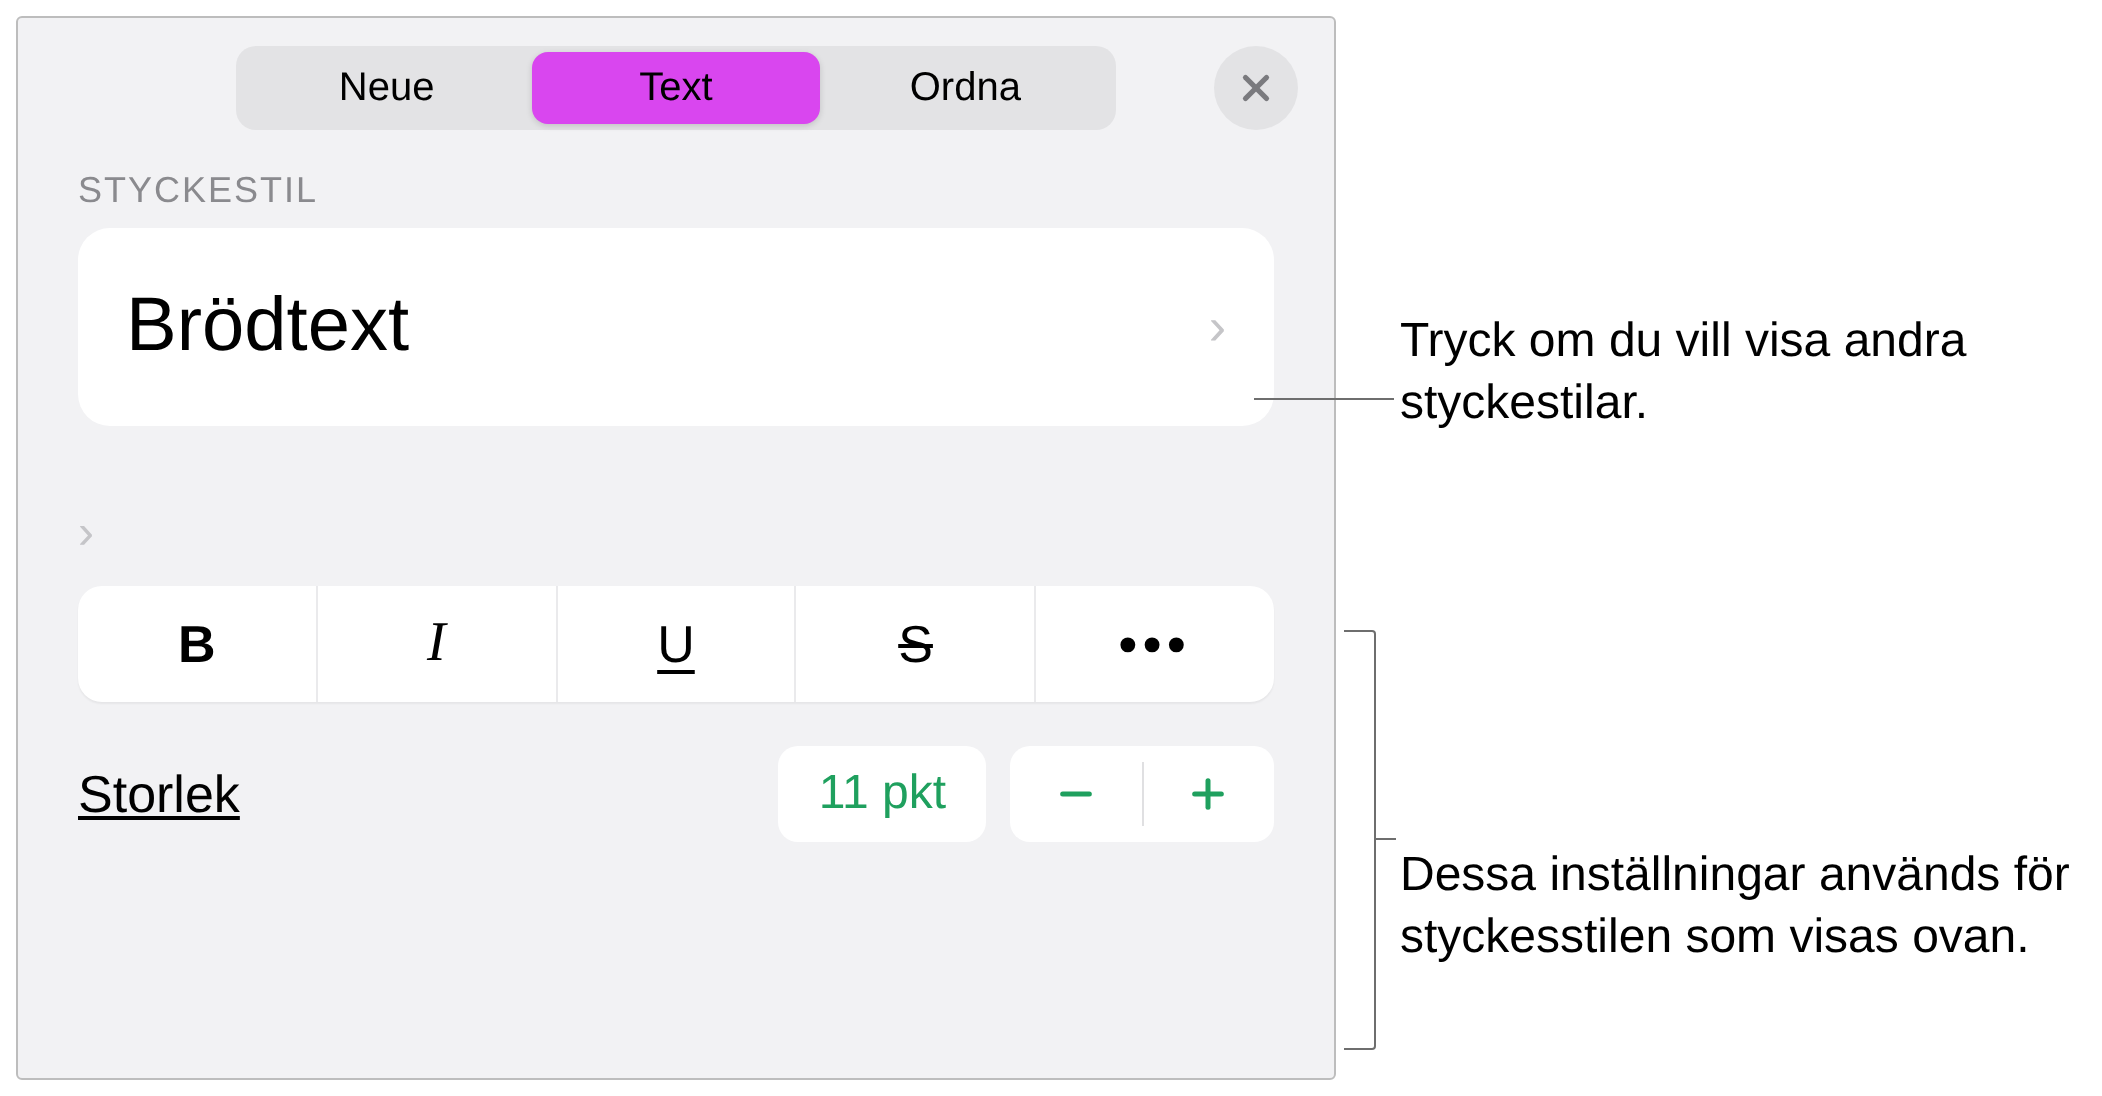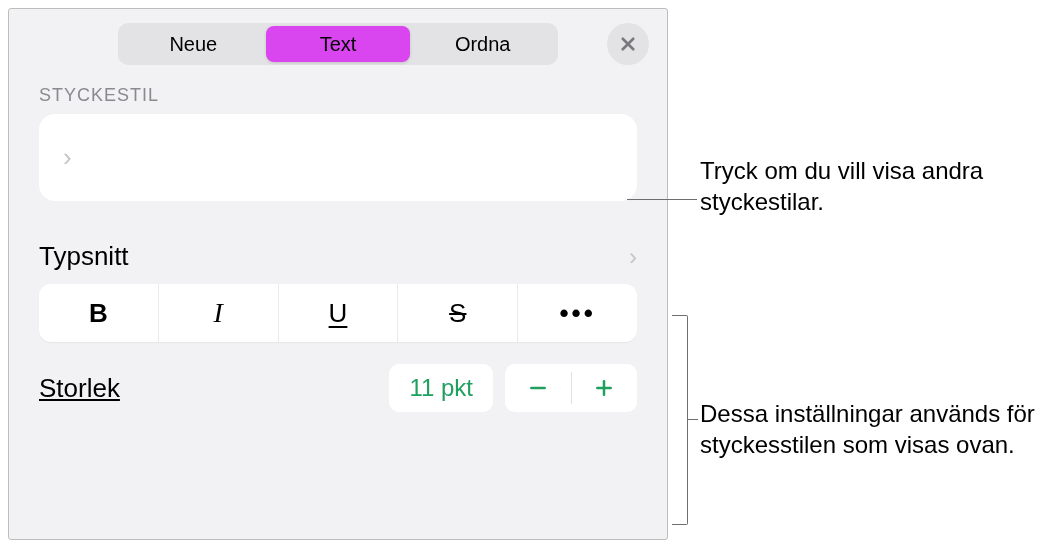--- a/index.html
+++ b/index.html
@@ -185,21 +185,21 @@
     .stepper svg { width: 20px; height: 20px; }
 
     
     .callout {
       position: absolute;
       font-size: 24px;
       line-height: 1.3;
       color: #000;
     }
     .callout-1 { left: 700px; top: 155px; }
-    .callout-2 { left: 700px; top: 398px; }
+    .callout-2 { left: 700px; top: 422px; }
     .callout-line {
       position: absolute;
       background: #6e6e6e;
       height: 1px;
     }
     .line-1 { left: 627px; top: 199px; width: 70px; }
     .bracket {
       position: absolute;
       left: 672px;
       top: 315px;
@@ -233,25 +233,25 @@
       <svg viewBox="0 0 24 24" fill="none" stroke="#7a7a7e" stroke-width="3.5" stroke-linecap="round">
         <line x1="5" y1="5" x2="19" y2="19"></line>
           <line x1="19" y1="5" x2="5" y2="19"></line>
       </svg>
     </div>
   </div>
 
   <div class="section-label">STYCKESTIL</div>
 
   <div class="style-card">
+    <div class="style-name">Brödtext</div>
     <div class="chevron">›</div>
   </div>
 
   <div class="font-row">
-    <div class="font-label">Typsnitt</div>
     <div class="font-value-wrap">
       <div class="font-chevron">›</div>
     </div>
   </div>
 
   <div class="format-buttons">
     <div class="format-btn fb-bold">B</div>
     <div class="format-btn fb-italic">I</div>
     <div class="format-btn fb-under">U</div>
     <div class="format-btn fb-strike">S</div>

